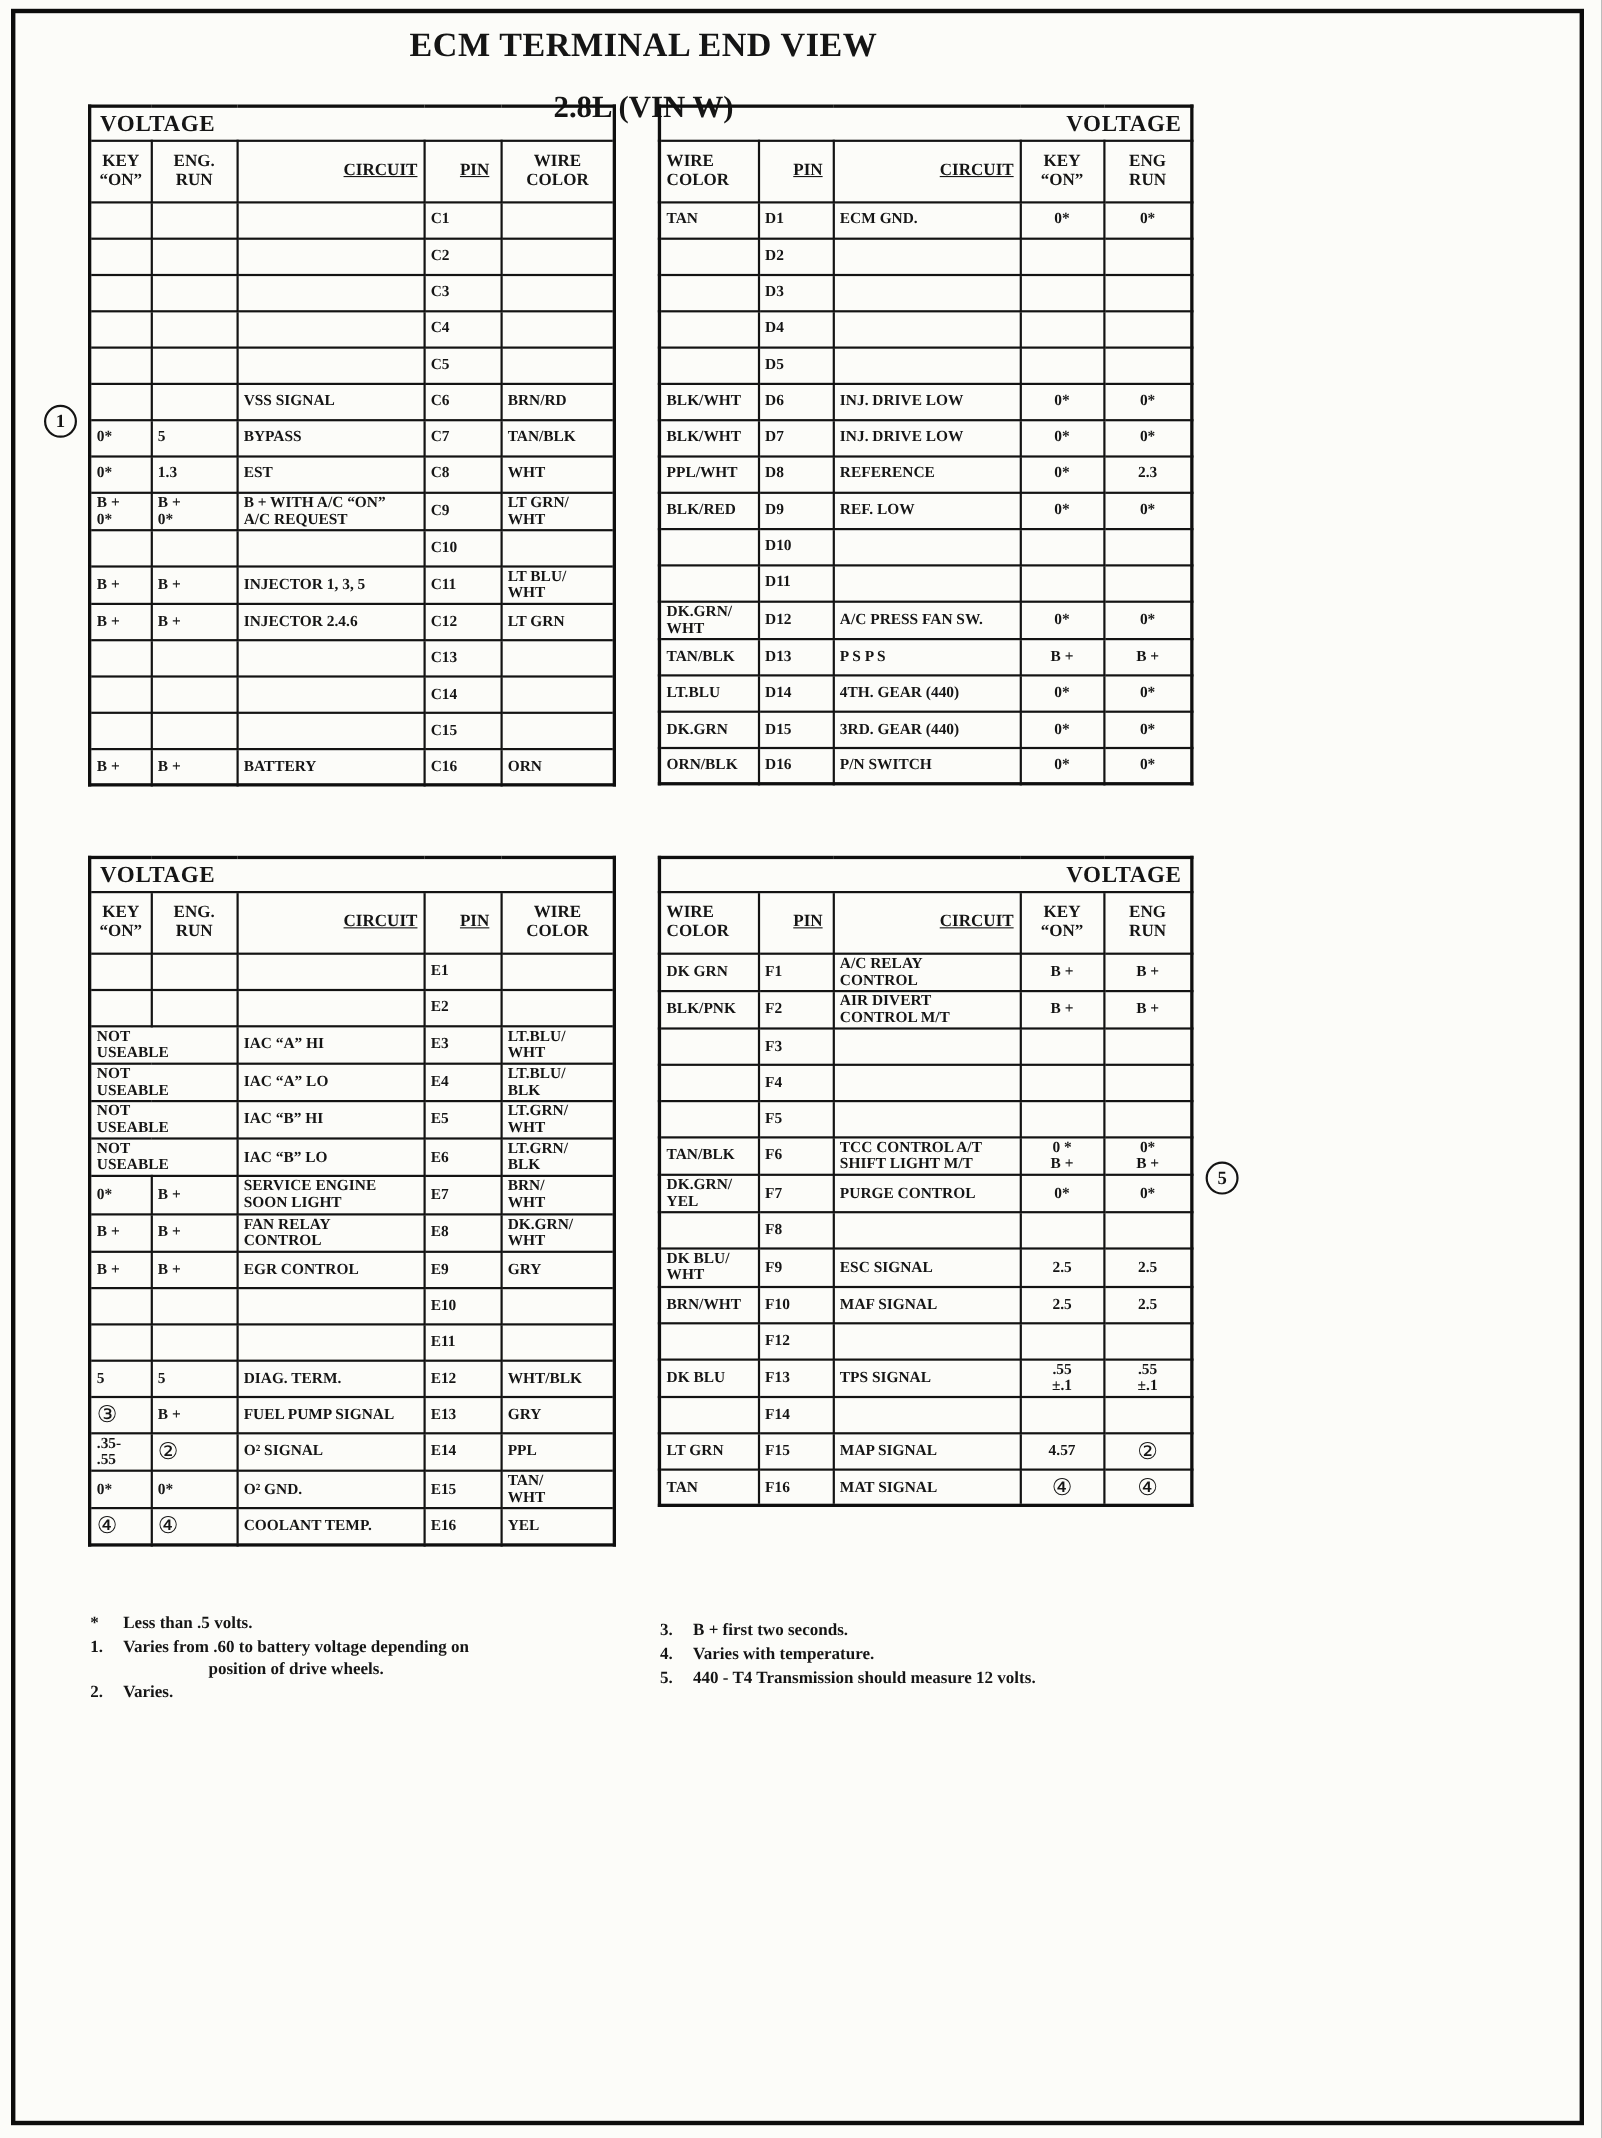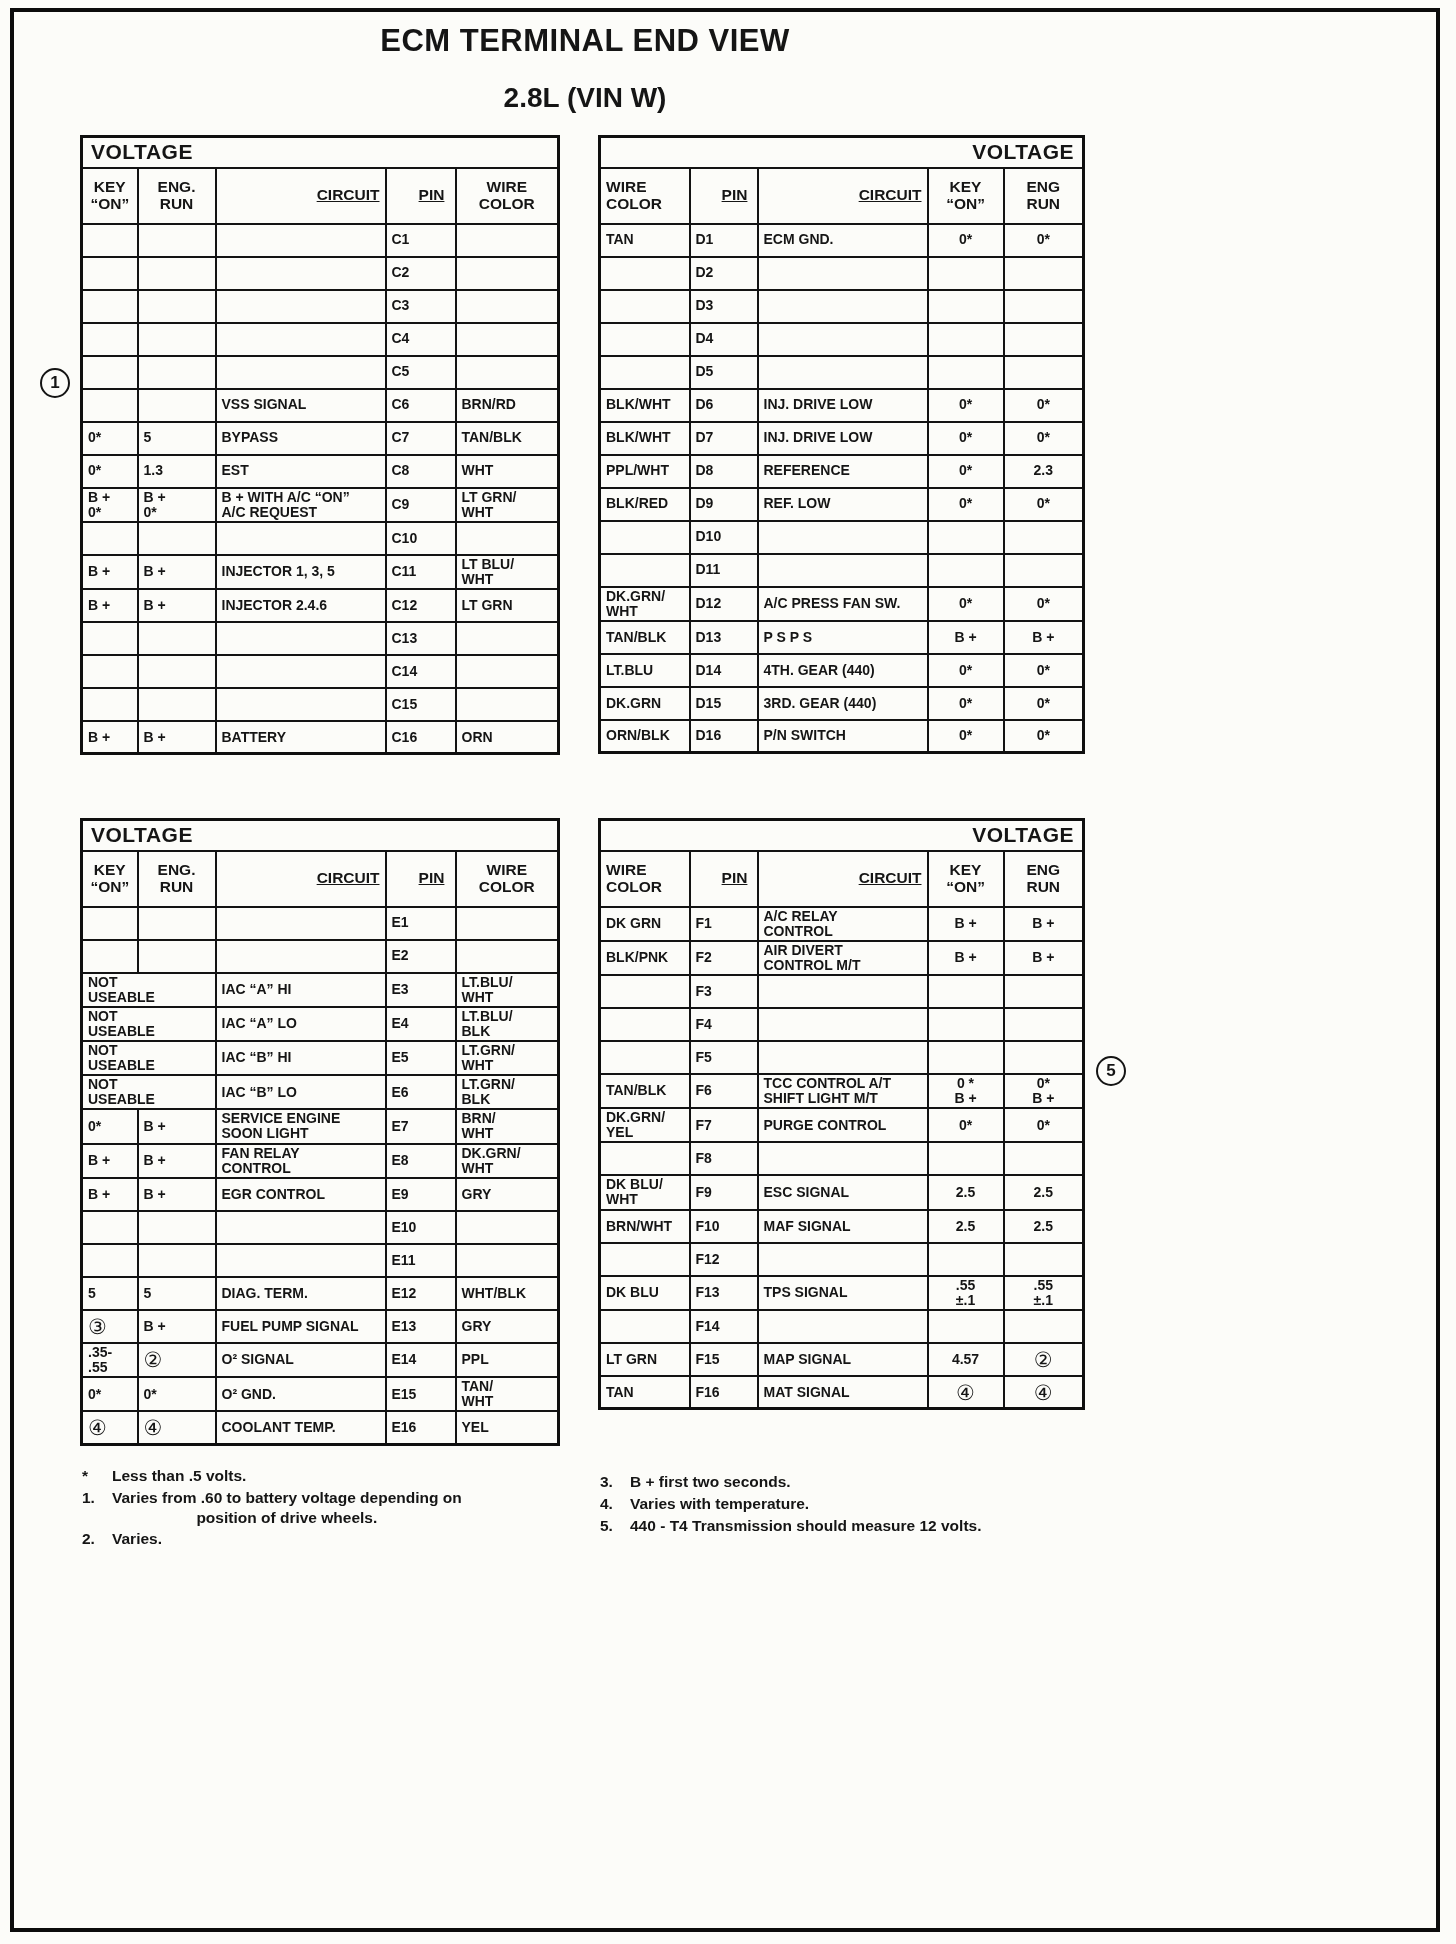--- a/index.html
+++ b/index.html
@@ -3,36 +3,36 @@
 <meta charset="utf-8">
 <style>
   * { box-sizing: border-box; }
   html, body { margin: 0; padding: 0; background: #888; }
   .page {
     position: relative;
     width: 1456px; height: 1944px;
     margin: 0 auto;
     background: #fcfcf9;
     color: #151515;
-    font-family: Liberation Sans, sans-serif;
+    font-family: Liberation Serif, serif;
     overflow: hidden;
   }
   .frame {
     position: absolute; left: 10px; top: 8px; right: 16px; bottom: 12px;
     border: 4px solid #0c0c0c;
     pointer-events: none;
   }
   .title-block {
     position: absolute; top: 24px; left: 30px; width: 1110px;
     text-align: center; font-weight: 700; line-height: 1.12;
   }
   .title-line1 { font-size: 31px; letter-spacing: 0.5px; }
   .title-line2 { font-size: 28px; margin-top: 23px; }
 
-  .table-slot { position: absolute; margin-top: 40px; }
+  .table-slot { position: absolute; }
   #slot-0 { left: 80px;  top: 95px;  width: 477px; }
   #slot-1 { left: 598px; top: 95px;  width: 484px; }
   #slot-2 { left: 80px;  top: 778px; width: 477px; }
   #slot-3 { left: 598px; top: 778px; width: 484px; }
 
   table.pin-table {
     border-collapse: collapse; table-layout: fixed; width: 100%;
     border: 3px solid #0f0f0f;
   }
   .pin-table th, .pin-table td {

